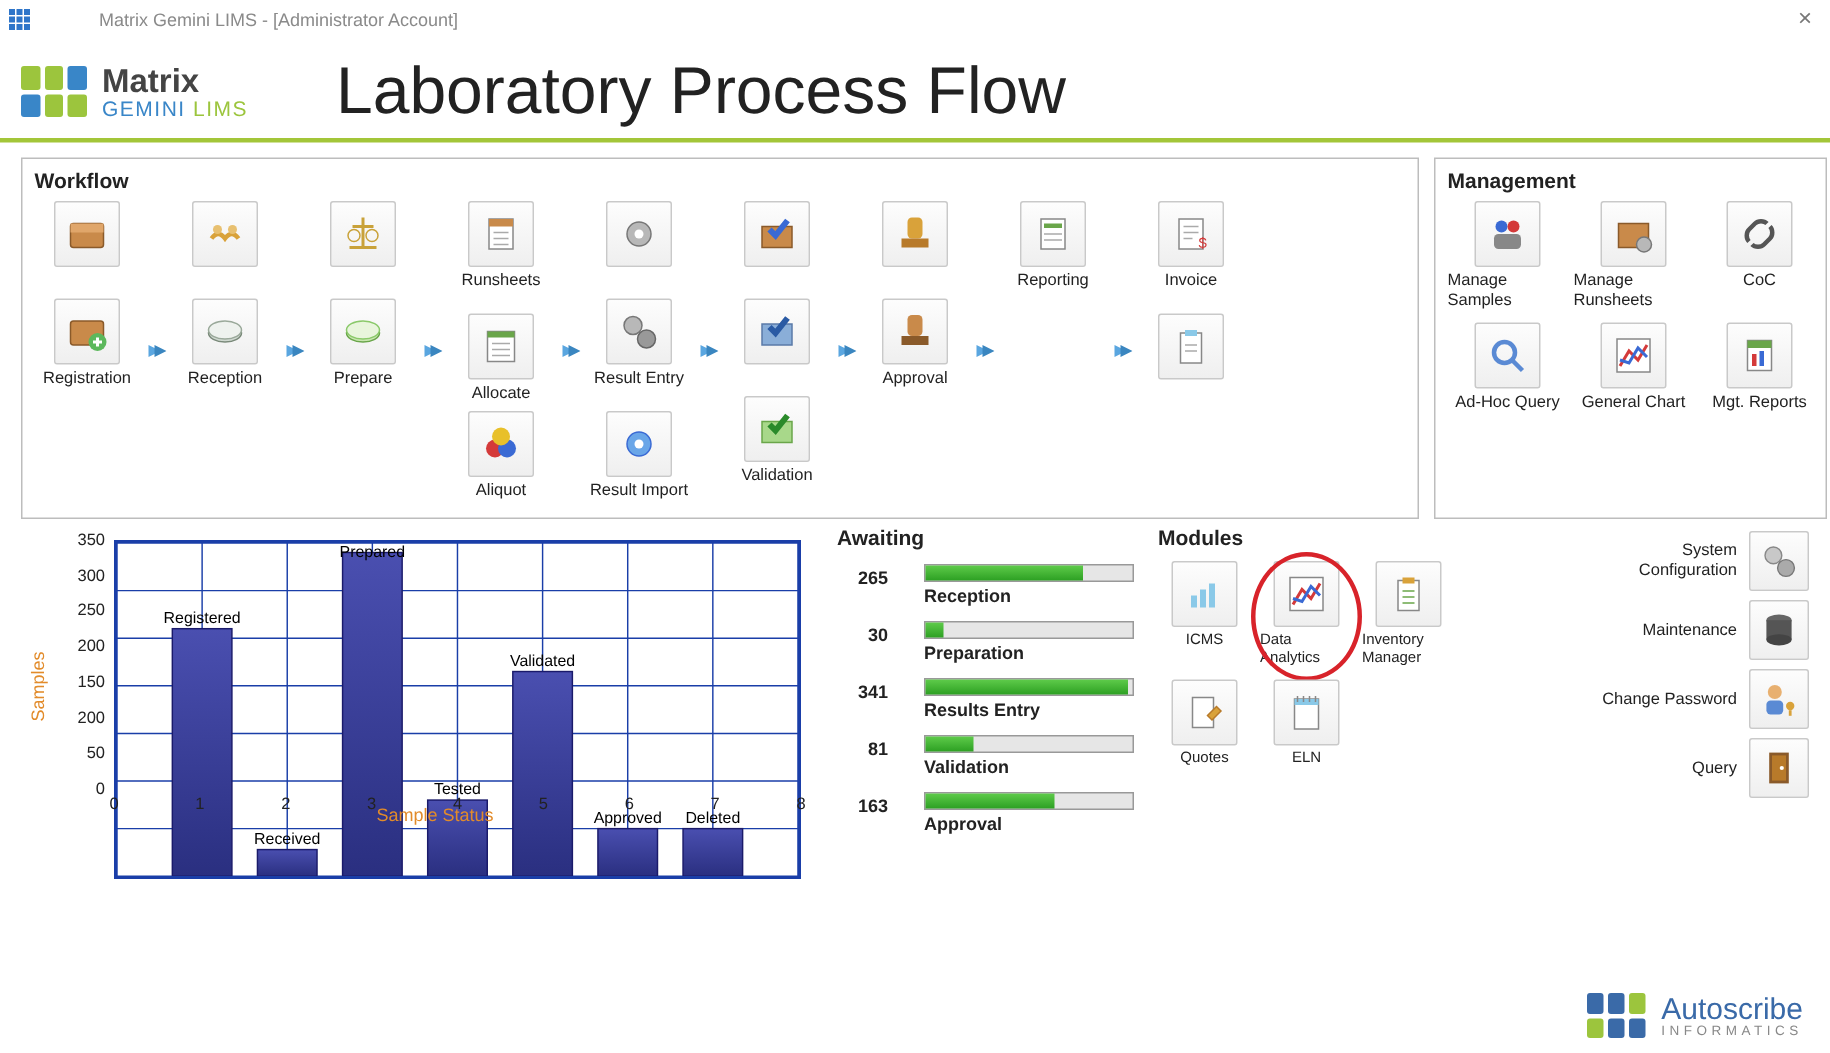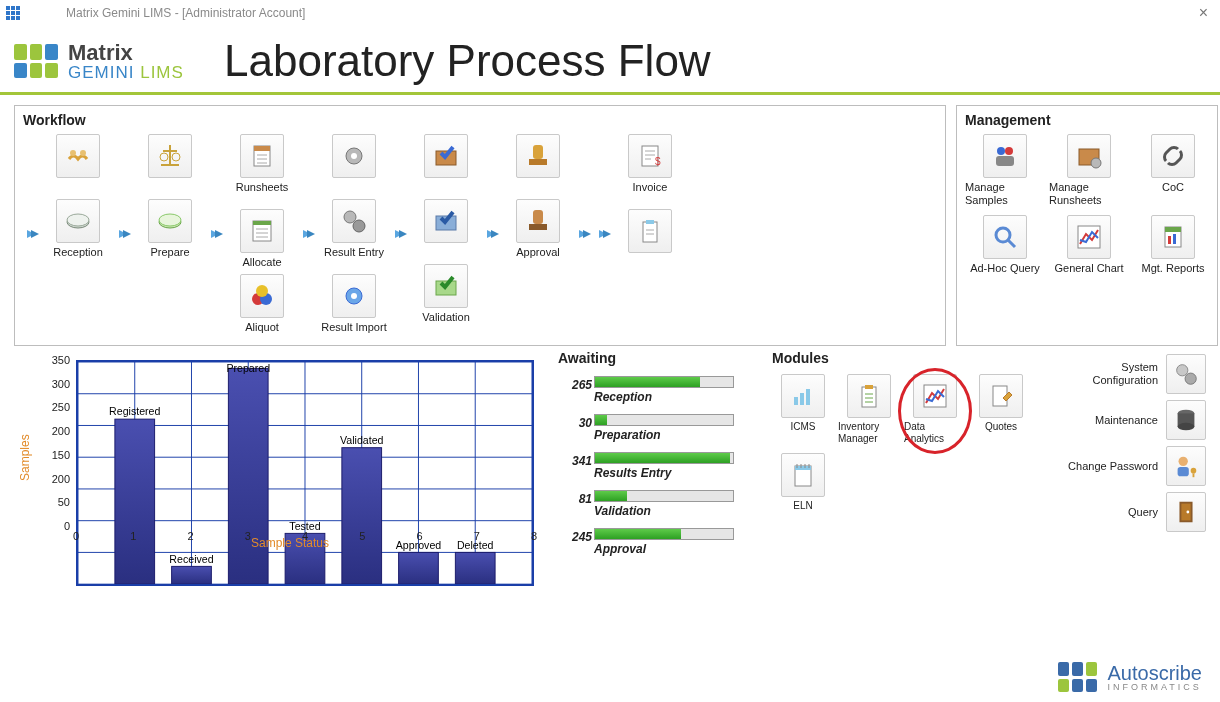--- a/index.html
+++ b/index.html
@@ -14,21 +14,21 @@
 
   
   .header { display: flex; align-items: center; padding: 10px 14px 6px 14px; border-bottom: 3px solid #a3c639; }
   .logo { display: flex; align-items: center; gap: 10px; width: 180px; }
   .logo-grid { width: 44px; height: 34px; display: grid; grid-template-columns: repeat(3,1fr); grid-template-rows: repeat(2,1fr); gap: 3px; }
   .logo-grid span { border-radius: 2px; }
   .lg1 { background:#9cc53d; } .lg2 { background:#9cc53d; } .lg3 { background:#3986c8; }
   .lg4 { background:#3986c8; } .lg5 { background:#9cc53d; } .lg6 { background:#9cc53d; }
   .logo-text { display:flex; flex-direction:column; line-height:1; }
   .logo-text .big { font-size: 22px; color:#444; font-weight:600; }
-  .logo-text .sub { font-size: 17px; letter-spacing: 1px; }
+  .logo-text .sub { font-size: 14px; letter-spacing: 1px; }
   .logo-text .sub .g { color:#3986c8; } .logo-text .sub .l { color:#9cc53d; }
 
   .page-title { flex:1; font-size: 44px; font-weight: 500; color:#222; padding-left: 30px; }
 
   
   .main { display:flex; gap:10px; padding: 10px 2px 0 14px; }
   .panel { border: 1px solid #bdbdbd; padding: 6px 8px 10px 8px; }
   .panel > h3 { font-size: 14px; font-weight: bold; margin-bottom: 6px; }
 
   .workflow-panel { flex:1; }
@@ -59,30 +59,30 @@
   .bar { fill:url(#bargrad); stroke:#1a1a6a; stroke-width:1; }
   .bar-label { font-size:11px; fill:#000; text-anchor:middle; }
   .yticks { position:absolute; left:0; top:10px; bottom:40px; width:38px; }
   .ytick { position:absolute; right:4px; font-size:11px; transform:translateY(-50%); }
   .xticks { position:absolute; left:40px; right:10px; bottom:20px; height:16px; }
   .xtick { position:absolute; font-size:11px; transform:translateX(-50%); }
   .xlabel { position:absolute; left:0; right:0; bottom:16px; text-align:center; font-size:12px; color:#e28b2a; }
 
   .awaiting { width: 200px; }
   .awaiting h3 { font-size:14px; font-weight:bold; margin-bottom:10px; }
-  .aw-row { display:flex; align-items:flex-start; gap:2px; margin-bottom:10px;font-style:italic; }
+  .aw-row { display:flex; align-items:flex-start; gap:24px; margin-bottom:10px; }
   .aw-row .num { width:34px; text-align:right; font-weight:bold; font-size:12px; padding-top:2px; }
   .aw-row .barwrap { flex:1; }
   .aw-row .pbar { width:140px; height:12px; border:1px solid #999; background:#e6e6e6; position:relative; }
   .aw-row .pbar .fill { position:absolute; left:0; top:0; bottom:0; background:linear-gradient(#5ecb4a,#2da023); }
   .aw-row .aw-lbl { font-weight:bold; font-size:12px; margin-top:2px; }
 
   .modules { width: 200px; }
   .modules h3 { font-size:14px; font-weight:bold; margin-bottom:8px; }
-  .mod-grid { display:grid; grid-template-columns: repeat(4,1fr); gap:6px 4px; }
+  .mod-grid { display:grid; grid-template-columns: repeat(3,1fr); gap:6px 4px; }
   .mod-grid .tile { width:62px; position:relative; }
   .mod-grid .tile .lbl { min-height:26px; font-size:10px; }
   .highlight-circle { position:absolute; border:3px solid #d8232a; border-radius:50%; width:74px; height:86px; left:-6px; top:-6px; pointer-events:none; }
 
   .side-actions { width: 220px; display:flex; flex-direction:column; align-items:flex-end; gap:6px; padding-top: 4px; }
   .act-row { display:flex; align-items:center; gap:8px; }
   .act-row .albl { text-align:right; font-size:11px; line-height:1.15; width:100px; }
   .act-row .ico { width:40px; height:40px; border:1px solid #c9c9c9; background:linear-gradient(#fdfdfd,#efefef); display:flex; align-items:center; justify-content:center; border-radius:2px; }
   .act-row .ico svg { width:28px; height:28px; }
 
@@ -128,20 +128,43 @@
       <span class="sub"><span class="g">GEMINI</span> <span class="l">LIMS</span></span>
     </div>
   </div>
   <div class="page-title">Laboratory Process Flow</div>
 </div>
 
 <div class="main">
   <div class="panel workflow-panel">
     <h3>Workflow</h3>
     <div class="workflow-body" id="workflow-body">
+        <div class="wf-col">
+          <div class="wf-stack">
+            <div class="tile">
+              <div class="ico">
+                <svg viewBox="0 0 30 30">
+                  <rect x="4" y="8" width="22" height="16" rx="2" fill="#c98a4a" stroke="#8a5a2a"></rect>
+                  <rect x="4" y="8" width="22" height="6" fill="#e0a66a"></rect>
+                </svg>
+              </div>
+              <div class="lbl"></div>
+            </div>
+            <div class="tile">
+              <div class="ico">
+                <svg viewBox="0 0 30 30">
+                  <rect x="4" y="8" width="22" height="16" rx="2" fill="#c98a4a" stroke="#8a5a2a"></rect>
+                  <circle cx="22" cy="22" r="6" fill="#5cb85c"></circle>
+                  <path d="M22 19v6M19 22h6" stroke="#fff" stroke-width="2"></path>
+                </svg>
+              </div>
+              <div class="lbl">Registration</div>
+            </div>
+          </div>
+        </div>
         <div class="wf-arrow">
           <svg class="arrow-icon" viewBox="0 0 14 14">
             <polygon points="2,3 10,7 2,11" fill="#5aa6e0"></polygon>
             <polygon points="6,3 14,7 6,11" fill="#3a86c0"></polygon>
           </svg>
         </div>
         <div class="wf-col">
           <div class="wf-stack">
             <div class="tile">
               <div class="ico">
@@ -337,20 +360,34 @@
               </div>
               <div class="lbl">Approval</div>
             </div>
           </div>
         </div>
         <div class="wf-arrow">
           <svg class="arrow-icon" viewBox="0 0 14 14">
             <polygon points="2,3 10,7 2,11" fill="#5aa6e0"></polygon>
             <polygon points="6,3 14,7 6,11" fill="#3a86c0"></polygon>
           </svg>
+        </div>
+        <div class="wf-col">
+          <div class="wf-stack">
+            <div class="tile">
+              <div class="ico">
+                <svg viewBox="0 0 30 30">
+                  <rect x="7" y="5" width="16" height="20" fill="#fff" stroke="#888"></rect>
+                  <rect x="9" y="8" width="12" height="3" fill="#6aa64a"></rect>
+                  <path d="M9 15h12M9 19h12" stroke="#aaa"></path>
+                </svg>
+              </div>
+              <div class="lbl">Reporting</div>
+            </div>
+          </div>
         </div>
         <div class="wf-arrow">
           <svg class="arrow-icon" viewBox="0 0 14 14">
             <polygon points="2,3 10,7 2,11" fill="#5aa6e0"></polygon>
             <polygon points="6,3 14,7 6,11" fill="#3a86c0"></polygon>
           </svg>
         </div>
         <div class="wf-col">
           <div class="wf-stack">
             <div class="tile">
@@ -547,21 +584,21 @@
         <div class="aw-row">
           <div class="num">81</div>
           <div class="barwrap">
             <div class="pbar">
               <div class="fill" style="width: 23%;"></div>
             </div>
             <div class="aw-lbl">Validation</div>
           </div>
         </div>
         <div class="aw-row">
-          <div class="num">245</div>
+          <div class="num">163</div>
           <div class="barwrap">
             <div class="pbar">
               <div class="fill" style="width: 62%;"></div>
             </div>
             <div class="aw-lbl">Approval</div>
           </div>
         </div>
       </div>
   </div>
 
@@ -574,37 +611,37 @@
               <rect x="6" y="16" width="4" height="8" fill="#8ac9e8"></rect>
               <rect x="12" y="12" width="4" height="12" fill="#8ac9e8"></rect>
               <rect x="18" y="8" width="4" height="16" fill="#8ac9e8"></rect>
             </svg>
           </div>
           <div class="lbl">ICMS</div>
         </div>
         <div class="tile">
           <div class="ico">
             <svg viewBox="0 0 30 30">
+              <rect x="4" y="4" width="22" height="22" fill="#fff" stroke="#888"></rect>
+              <polyline points="6,22 12,12 18,18 24,8" fill="none" stroke="#d43a3a" stroke-width="2"></polyline>
+              <polyline points="6,18 12,20 18,10 24,16" fill="none" stroke="#3a6ad4" stroke-width="2"></polyline>
+            </svg>
+          </div>
+          <div class="lbl">Data Analytics</div>
+          <div class="highlight-circle"></div>
+        </div>
+        <div class="tile">
+          <div class="ico">
+            <svg viewBox="0 0 30 30">
               <rect x="8" y="6" width="14" height="20" fill="#fff" stroke="#888"></rect>
               <rect x="11" y="4" width="8" height="4" fill="#d9a23a"></rect>
               <path d="M11 13h8M11 17h8M11 21h8" stroke="#6aa64a"></path>
             </svg>
           </div>
           <div class="lbl">Inventory Manager</div>
-        </div>
-        <div class="tile">
-          <div class="ico">
-            <svg viewBox="0 0 30 30">
-              <rect x="4" y="4" width="22" height="22" fill="#fff" stroke="#888"></rect>
-              <polyline points="6,22 12,12 18,18 24,8" fill="none" stroke="#d43a3a" stroke-width="2"></polyline>
-              <polyline points="6,18 12,20 18,10 24,16" fill="none" stroke="#3a6ad4" stroke-width="2"></polyline>
-            </svg>
-          </div>
-          <div class="lbl">Data Analytics</div>
-          <div class="highlight-circle"></div>
         </div>
         <div class="tile">
           <div class="ico">
             <svg viewBox="0 0 30 30">
               <rect x="7" y="5" width="14" height="20" fill="#fff" stroke="#888"></rect>
               <path d="M20 20l6-6-3-3-6 6z" fill="#d9a23a" stroke="#b87a2a"></path>
             </svg>
           </div>
           <div class="lbl">Quotes</div>
         </div>

